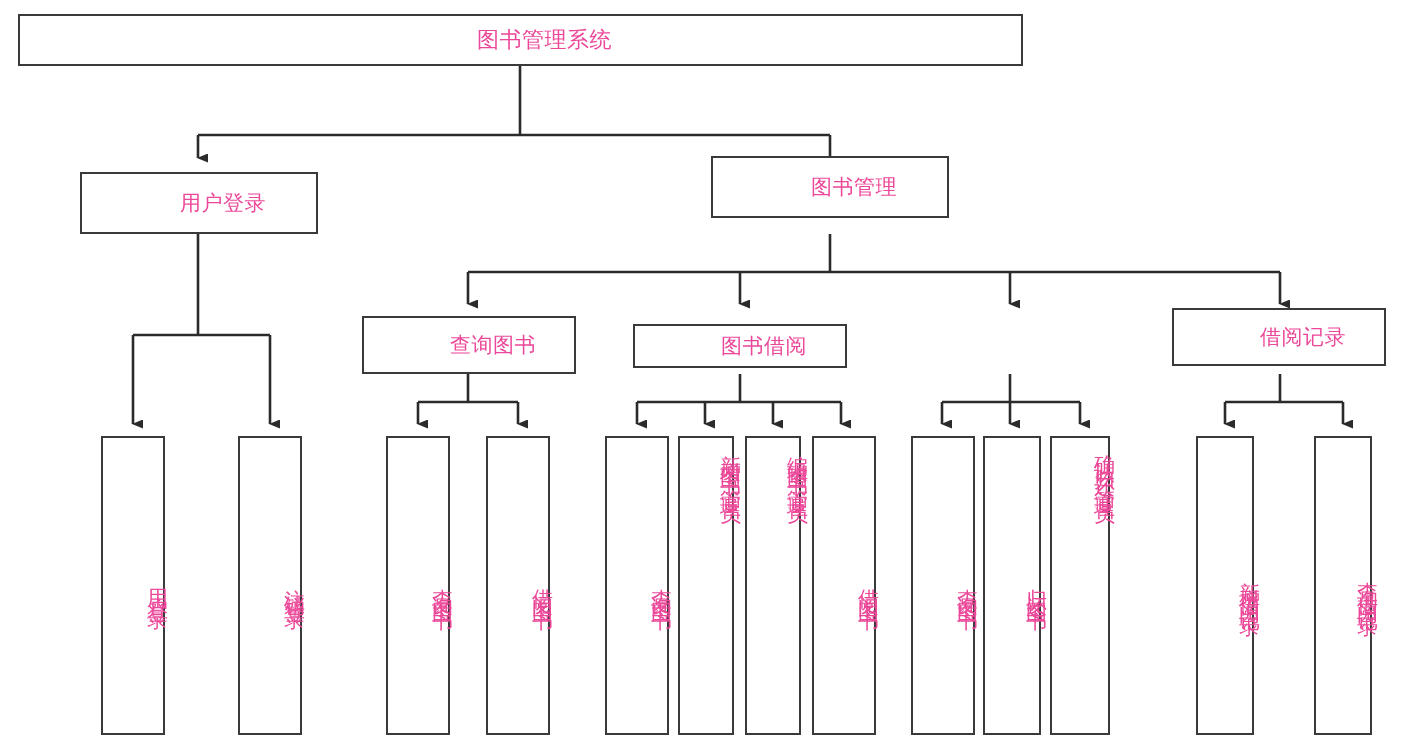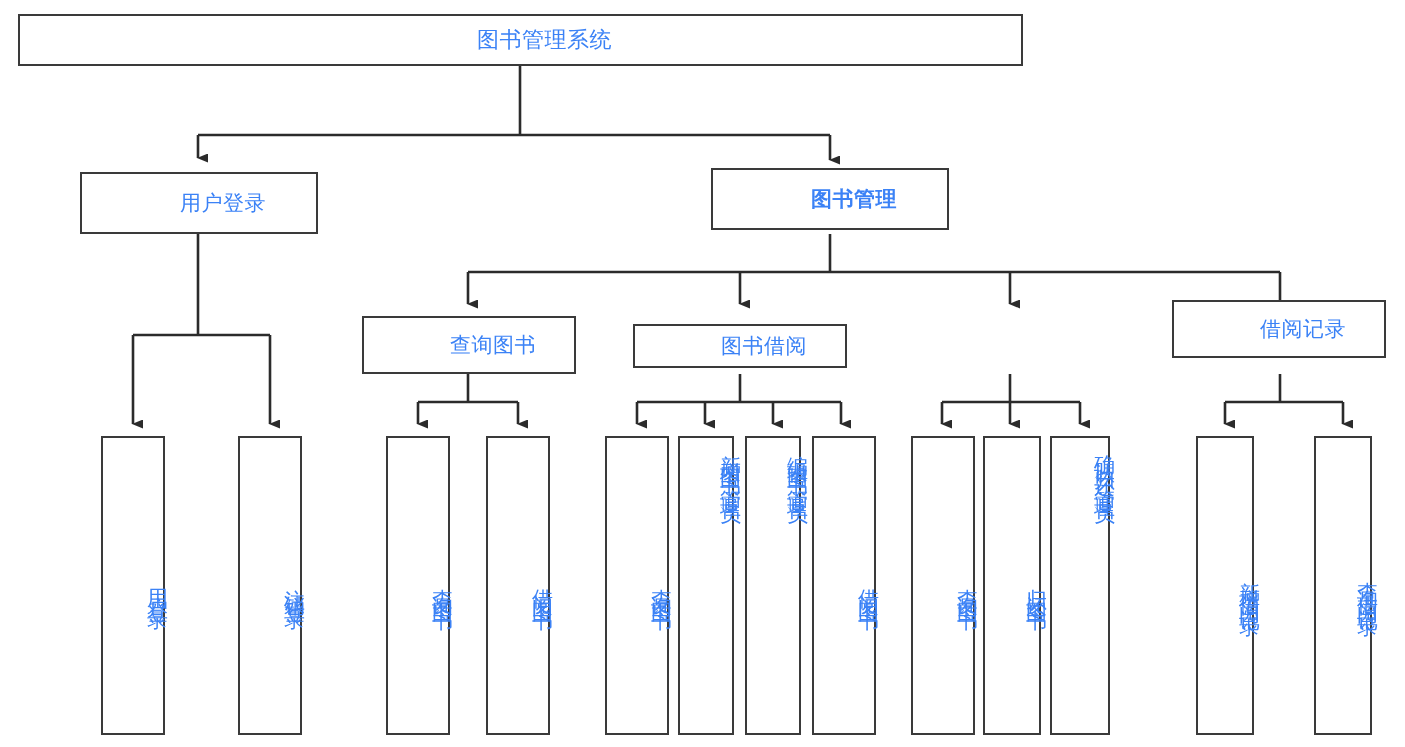--- a/index.html
+++ b/index.html
@@ -26,21 +26,21 @@
     pointer-events: none;
   }
   .node {
     position: absolute;
     box-sizing: border-box;
     border: 2px solid #3a3a3a;
     background: #ffffff;
     display: flex;
     align-items: center;
     justify-content: center;
-    color: #3b82f6;
+    color: #ec4899;
     padding-left: 48px;
   }
   .node .label {
     display: block;
     text-align: center;
     line-height: 1.0;
     white-space: nowrap;
   }
   
   .node.horiz .label {
@@ -131,31 +131,31 @@
     </g>
   </svg>
 
   <div class="node horiz root" style="left:18px; top:14px; width:1005px; height:52px;">
     <span class="label">图书管理系统</span>
   </div>
 
   <div class="node horiz" style="left:80px; top:172px; width:238px; height:62px;">
     <span class="label">用户登录</span>
   </div>
-  <div class="node horiz" style="left:711px; top:168px; width:238px; height:62px;font-weight:bold;">
+  <div class="node horiz" style="left:711px; top:156px; width:238px; height:62px;">
     <span class="label">图书管理</span>
   </div>
 
   <div class="node horiz" style="left:362px; top:316px; width:214px; height:58px;">
     <span class="label">查询图书</span>
   </div>
   <div class="node horiz" style="left:633px; top:324px; width:214px; height:44px;">
     <span class="label">图书借阅</span>
   </div>
-  <div class="node horiz" style="left:1172px; top:300px; width:214px; height:58px;justify-content:center;">
+  <div class="node horiz" style="left:1172px; top:308px; width:214px; height:58px;justify-content:center;">
     <span class="label">借阅记录</span>
   </div>
 
   <div class="node vert center-text" style="left:101px; top:436px; width:64px; height:299px;">
     <span class="label">用户登录</span>
   </div>
   <div class="node vert center-text" style="left:238px; top:436px; width:64px; height:299px;">
     <span class="label">注销登录</span>
   </div>
 

